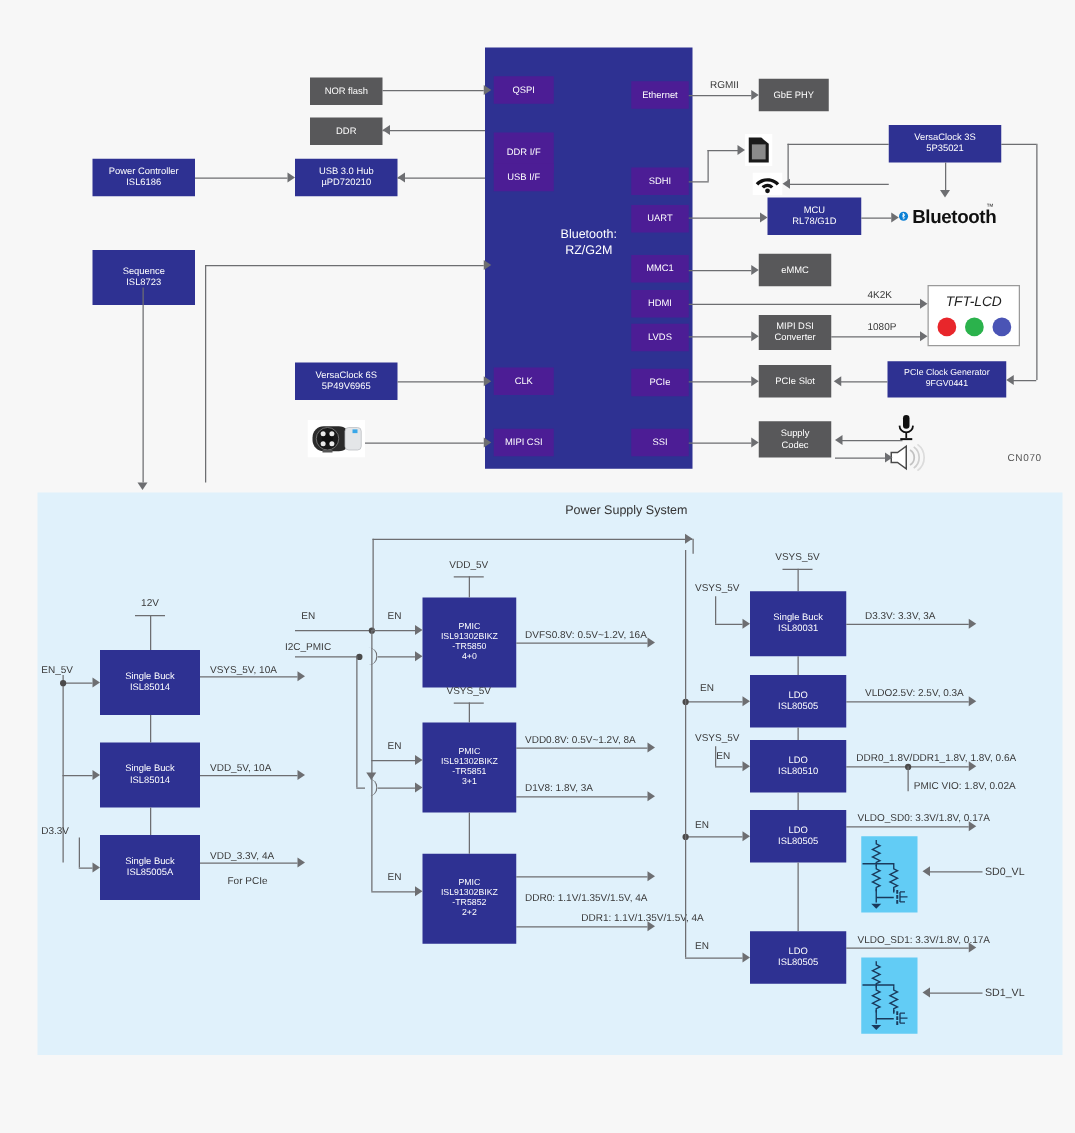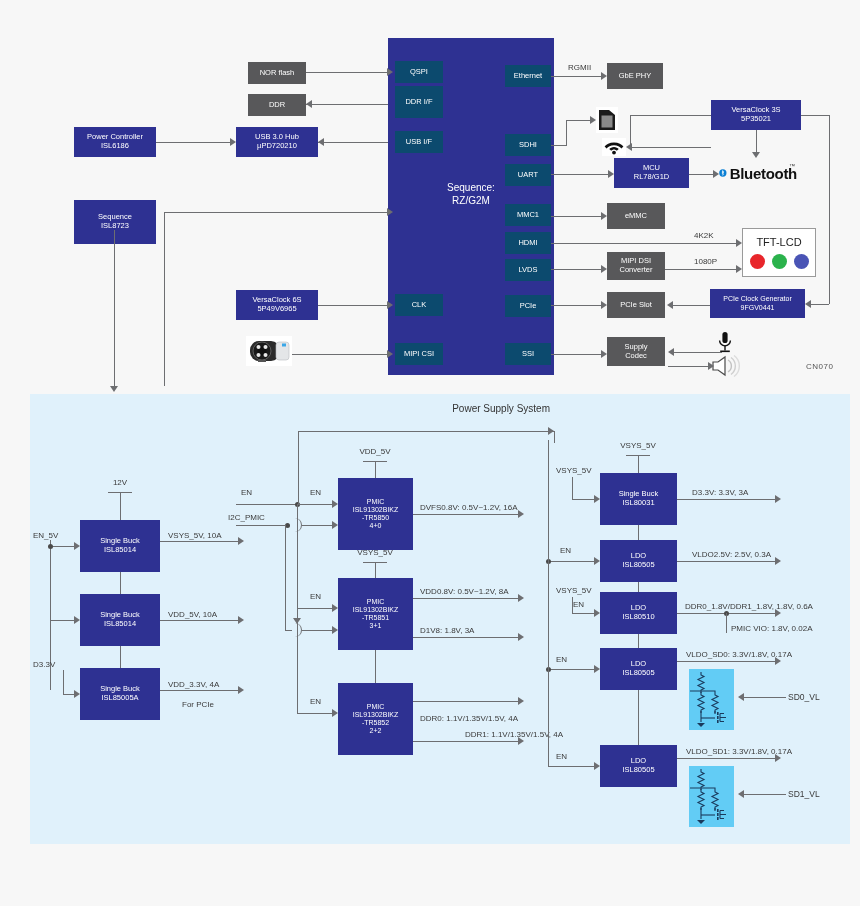--- a/index.html
+++ b/index.html
@@ -22,21 +22,21 @@
     display: flex;
     flex-direction: column;
     align-items: center;
     justify-content: center;
     text-align: center;
     line-height: 1.15;
     color: #ffffff;
   }
   .box-blue   { background: #2e3192; }
   .box-grey   { background: #58585a; }
-  .box-cyan   { background: #0c4a6e; }
+  .box-cyan   { background: #4c1d95; }
   .box-white  { background: #ffffff; border: 1px solid #9a9a9a; color: #222; }
 
   .soc {
     position: absolute;
     background: #2e3192;
   }
   .soc-label {
     position: absolute;
     width: 100%;
     text-align: center;
@@ -119,28 +119,28 @@
   .bt-text { font-size: 15px; font-weight: bold; color: #111; letter-spacing: -0.3px; }
   .cn070 { position: absolute; font-size: 8px; color: #555; letter-spacing: 0.5px; }
 </style>
 </head>
 <body>
 
 <div id="root">
 
   <div class="soc" style="left:388px; top:38px; width:166px; height:337px;"></div>
   <div class="soc-label" style="left:388px; top:181px; width:166px;">
-    <div>Sequence:</div>
+    <div>Bluetooth:</div>
     <div>RZ/G2M</div>
   </div>
 
   <div class="box box-cyan" style="left:395px; top:61px; width:48px; height:22px; font-size:7.5px;">
     <span>QSPI</span>
   </div>
-  <div class="box box-cyan" style="left:395px; top:86px; width:48px; height:32px; font-size:7.5px;">
+  <div class="box box-cyan" style="left:395px; top:106px; width:48px; height:32px; font-size:7.5px;">
     <span>DDR I/F</span>
   </div>
   <div class="box box-cyan" style="left:395px; top:131px; width:48px; height:22px; font-size:7.5px;">
     <span>USB I/F</span>
   </div>
   <div class="box box-cyan" style="left:395px; top:294px; width:48px; height:22px; font-size:7.5px;">
     <span>CLK</span>
   </div>
   <div class="box box-cyan" style="left:395px; top:343px; width:48px; height:22px; font-size:7.5px;">
     <span>MIPI CSI</span>
@@ -248,21 +248,21 @@
     </svg>
     <span class="bt-text">Bluetooth</span>
   </div>
   <div class="lbl" style="left:789px; top:163px; font-size:6px;">™</div>
 
   <div class="box box-grey" style="left:607px; top:203px; width:58px; height:26px; font-size:7.5px;">
     <span>eMMC</span>
   </div>
 
   <div class="box box-white" style="left:742px; top:228px; width:74px; height:49px;">
-    <span style="font-size:11px;">TFT-LCD</span>
+    <span style="font-size:11px;font-style:italic;">TFT-LCD</span>
     <span class="tft-dots">
       <span class="tft-dot" style="background:#e8262b;"></span>
       <span class="tft-dot" style="background:#2bb24c;"></span>
       <span class="tft-dot" style="background:#4a54b5;"></span>
     </span>
   </div>
 
   <div class="box box-grey" style="left:607px; top:252px; width:58px; height:28px; font-size:7.5px;">
     <span>MIPI DSI</span>
     <span>Converter</span>

